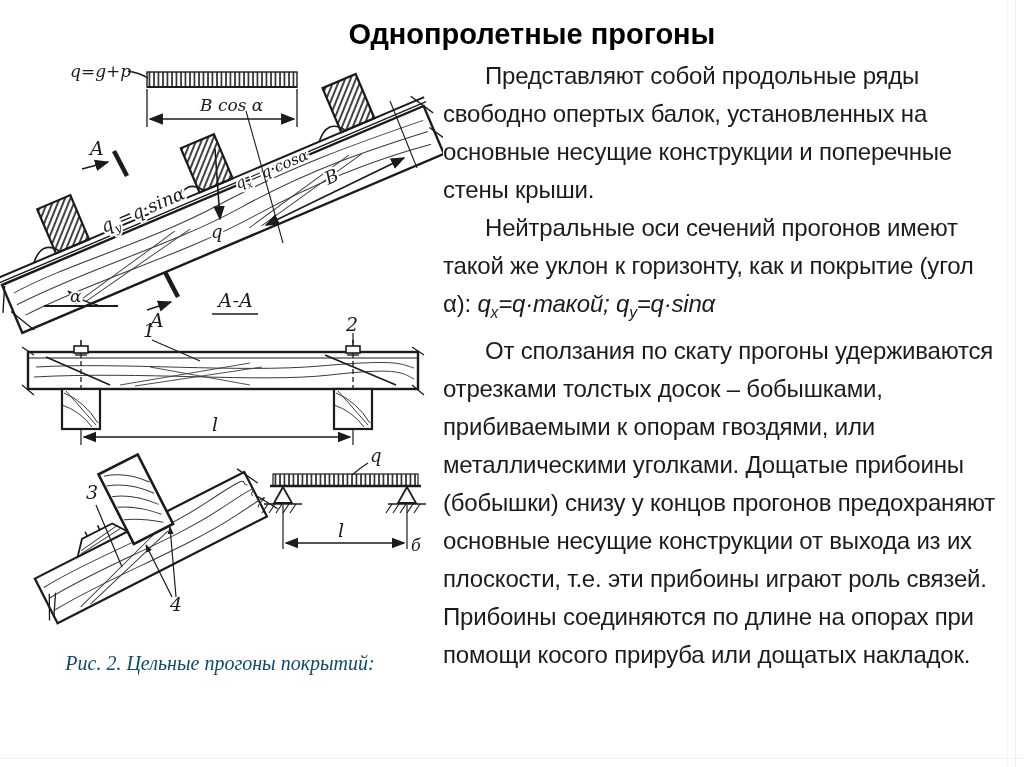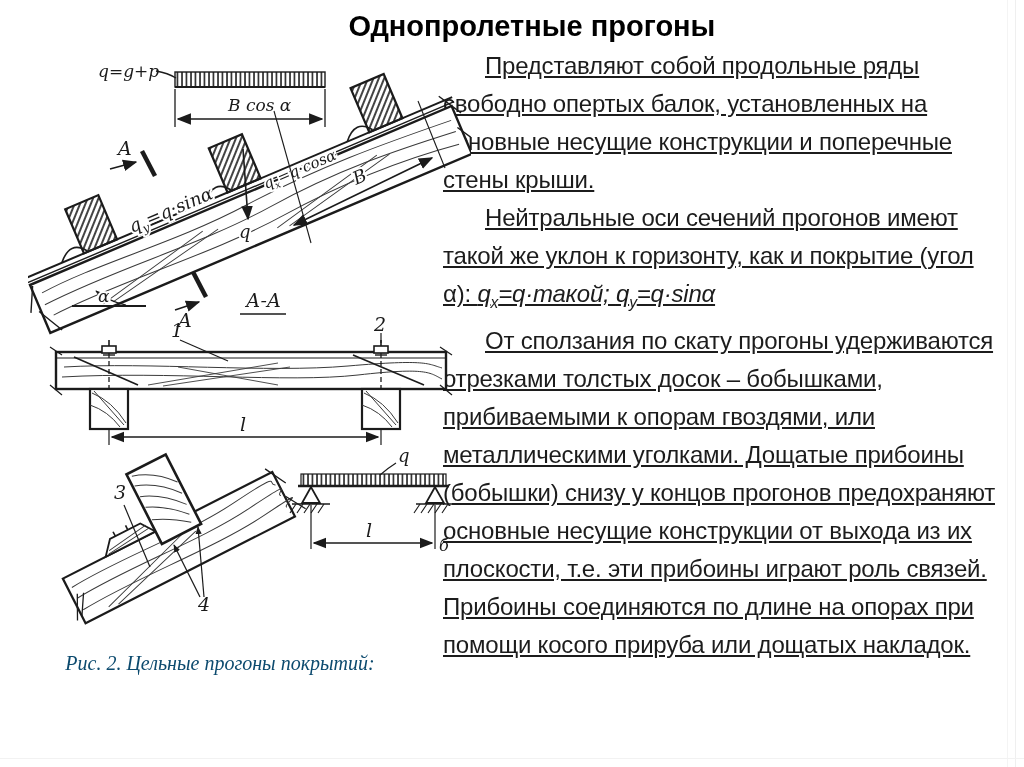--- a/index.html
+++ b/index.html
@@ -6,33 +6,33 @@
   body{
     width:1024px;height:767px;position:relative;overflow:hidden;
     background:#ffffff;color:#1c1c1c;
     font-family:"Liberation Sans","DejaVu Sans",sans-serif;
   }
   .slide-edge-r{position:absolute;right:8px;top:0;width:1px;height:100%;background:#efefef;}
   .slide-edge-r2{position:absolute;right:16px;top:0;width:1px;height:100%;background:#f4f4f4;}
   .slide-edge-b{position:absolute;left:0;bottom:8px;width:100%;height:1px;background:#f2f2f2;}
 
   .title{
-    position:absolute;top:10px;left:40px;width:984px;
+    position:absolute;top:18px;left:40px;width:984px;
     text-align:center;font-weight:bold;font-size:29px;color:#000;
   }
 
   .textcol{
-    position:absolute;left:443px;top:47px;width:560px;
-    font-size:24px;line-height:38px;letter-spacing:-0.2px;text-decoration:underline;
+    position:absolute;left:443px;top:57px;width:560px;
+    font-size:24px;line-height:38px;letter-spacing:-0.2px;
   }
   .textcol p{margin:0;text-indent:42px;}
   .frm{font-style:italic;}
   .frm sub{font-size:0.65em;}
 
-  .figure{position:absolute;left:0;top:55px;width:443px;height:590px;padding-left:28px;}
+  .figure{position:absolute;left:0;top:55px;width:443px;height:590px;}
   .caption{
     position:absolute;left:8px;top:648px;width:424px;text-align:center;
     font-family:"Liberation Serif","DejaVu Serif",serif;
     font-style:italic;font-size:20px;line-height:31px;color:#0c4a6e;
   }
 
   svg text{font-family:"DejaVu Serif","Liberation Serif",serif;fill:#1b1b1b;}
   .lbl{font-style:italic;}
   .halo{paint-order:stroke;stroke:#ffffff;stroke-width:4px;}
 </style>

